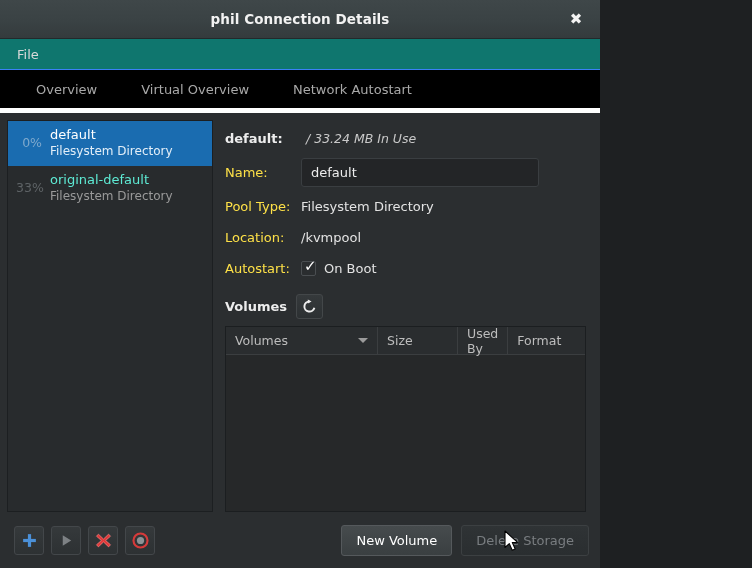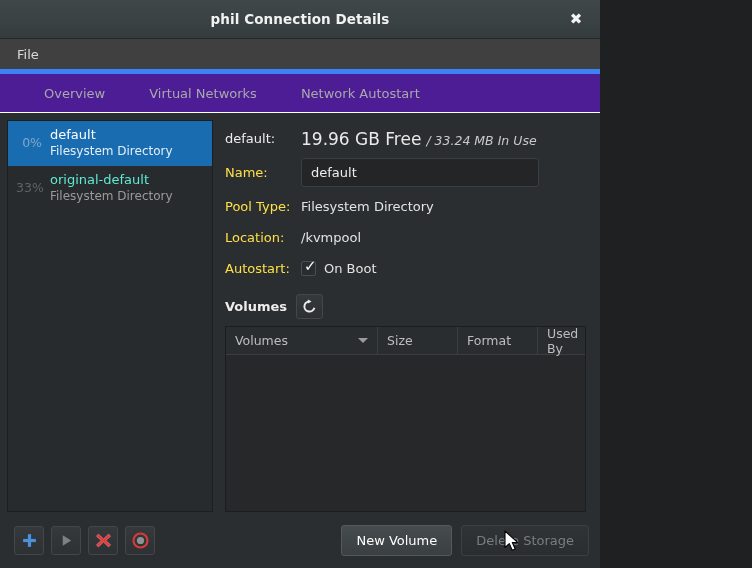--- a/index.html
+++ b/index.html
@@ -60,42 +60,42 @@
     font-size: 15px;
     font-weight: bold;
     line-height: 1;
     cursor: pointer;
   }
 
   
   .menubar {
     height: 30px;
     min-height: 30px;
-    background: #404040;
+    background: #0f766e;
     display: flex;
     align-items: center;
     padding-left: 11px;
-    border-bottom: 5px solid #3b82f6;
+    border-bottom: 1px solid #3b82f6;
   }
   .menubar-item {
     font-size: 13px;
     color: #d9d9d9;
     padding: 3px 6px;
     cursor: default;
   }
 
   
   .tabstrip {
     height: 38px;
     min-height: 38px;
-    background: #4c1d95;
+    background: #000000;
     display: flex;
     align-items: stretch;
-    padding-left: 22px;
-    border-bottom: 1px solid #ffffff;
+    padding-left: 14px;
+    border-bottom: 5px solid #ffffff;
   }
   .tab {
     display: flex;
     align-items: center;
     justify-content: center;
     padding: 0 22px;
     font-size: 13px;
     color: #a9a9a9;
     cursor: pointer;
     position: relative;
@@ -180,21 +180,21 @@
     align-items: center;
     min-height: 23px;
     margin-bottom: 8px;
   }
   .field-label {
     width: 76px;
     min-width: 76px;
     font-size: 13px;
     color: #fde047;
   }
-  .field-label.bold { font-weight: normal; color: #ededed; }
+  .field-label.bold { font-weight: bold; color: #ededed; }
   .field-value { font-size: 13px; color: #e3e3e3; }
 
   .free-line { display: flex; align-items: baseline; }
   .free-big {
     font-size: 17px;
     color: #eaeaea;
   }
   .free-sub {
     font-size: 12.5px;
     font-style: italic;
@@ -414,21 +414,21 @@
     <div class="titlebar-title">phil Connection Details</div>
     <div class="titlebar-close">✖</div>
   </div>
 
   <div class="menubar">
     <div class="menubar-item">File</div>
   </div>
 
   <div class="tabstrip">
     <div class="tab">Overview</div>
-    <div class="tab">Virtual Networks</div>
+    <div class="tab">Virtual Overview</div>
     <div class="tab">Network Autostart</div>
   </div>
 
   <div class="content">
 
     <div class="poollist">
       <div class="pool-row selected">
         <div class="pool-pct">0%</div>
         <div class="pool-text">
           <div class="pool-name">default</div>
@@ -442,21 +442,20 @@
           <div class="pool-sub">Filesystem Directory</div>
         </div>
       </div>
     </div>
 
     <div class="detail">
 
       <div class="field">
         <div class="field-label bold">default:</div>
         <div class="free-line">
-          <span class="free-big">19.96 GB Free</span>
           <span class="free-sub">/ 33.24 MB In Use</span>
         </div>
       </div>
 
       <div class="field">
         <div class="field-label">Name:</div>
         <input class="name-input" type="text" value="default" style="">
       </div>
 
       <div class="field">
@@ -488,22 +487,22 @@
         </div>
       </div>
 
       <div class="vol-table">
         <div class="vol-thead">
           <div class="vol-th th-volumes">
             <span>Volumes</span>
             <span class="caret-down"></span>
           </div>
           <div class="vol-th th-size">Size</div>
+          <div class="vol-th th-usedby">Used By</div>
           <div class="vol-th th-format">Format</div>
-          <div class="vol-th th-usedby">Used By</div>
         </div>
         <div class="vol-tbody"></div>
       </div>
 
     </div>
   </div>
 
   <div class="bottombar">
     <div class="icon-btns">
 

